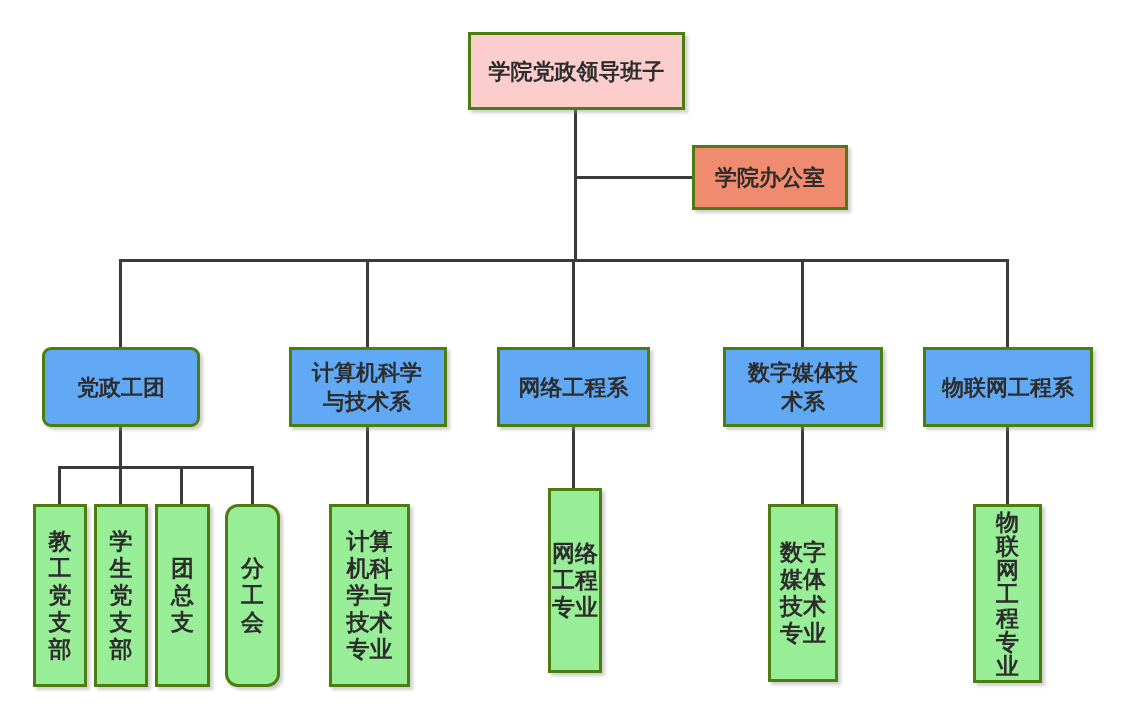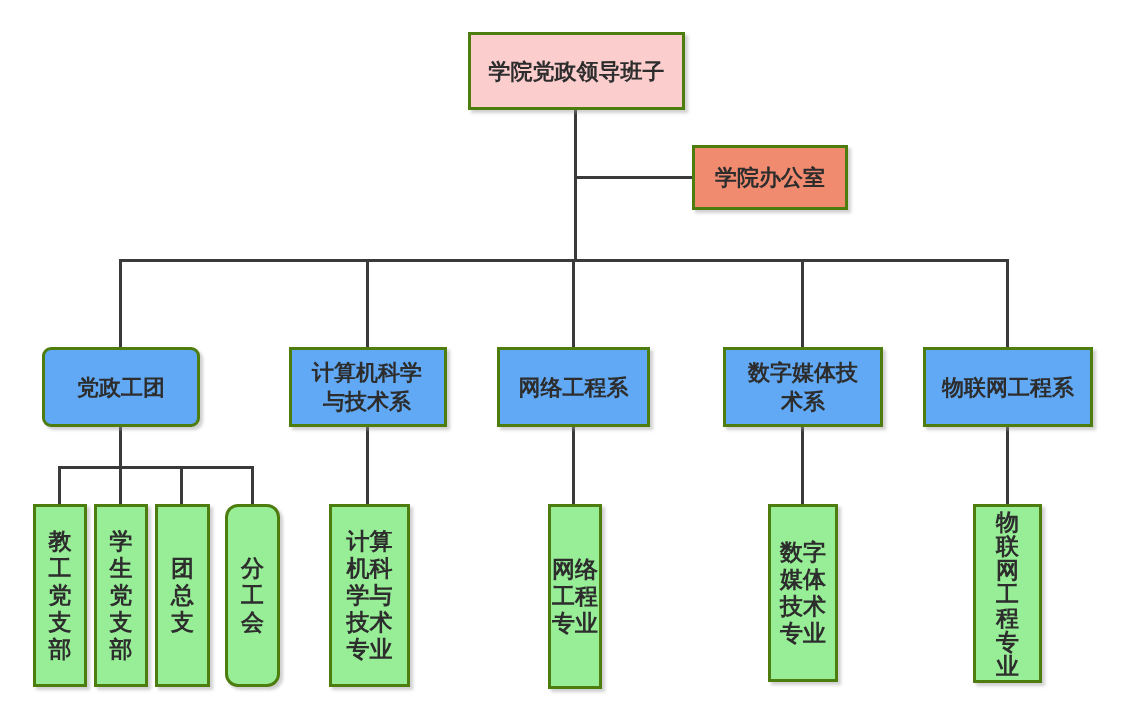--- a/index.html
+++ b/index.html
@@ -30,21 +30,21 @@
   #n-d1{left:42px; top:347px;width:158px;height:80px;border-radius:9px;}
   #n-d2{left:289px;top:347px;width:158px;height:80px;padding-left:10px;}
   #n-d3{left:497px;top:347px;width:153px;height:80px;}
   #n-d4{left:723px;top:347px;width:160px;height:80px;}
   #n-d5{left:923px;top:347px;width:170px;height:80px;}
   #n-g1{left:33px; top:504px;width:54px;height:183px;padding:0 2px;}
   #n-g2{left:94px; top:504px;width:54px;height:183px;padding:0 2px;}
   #n-g3{left:155px;top:504px;width:55px;height:183px;padding:0 2px;}
   #n-g4{left:225px;top:504px;width:55px;height:183px;padding:0 2px;border-radius:13px;}
   #n-g5{left:329px;top:504px;width:81px;height:183px;padding:0 6px;}
-  #n-g6{left:548px;top:504px;width:54px;height:185px;padding:0 0;}
+  #n-g6{left:548px;top:488px;width:54px;height:185px;padding:0 0;}
   #n-g7{left:768px;top:504px;width:70px;height:178px;padding:0 6px;}
   #n-g8{left:973px;top:504px;width:69px;height:179px;padding:0 12px;line-height:24px;}
 
   
   #c-trunk       {left:574px;top:110px;width:3px;height:152px;}
   #c-office      {left:575px;top:176px;width:117px;height:3px;}
   #c-main-h      {left:119px;top:259px;width:890px;height:3px;}
   #c-drop-d1     {left:119px;top:259px;width:3px;height:88px;}
   #c-drop-d2     {left:366px;top:259px;width:3px;height:88px;}
   #c-drop-d3     {left:572px;top:259px;width:3px;height:88px;}

